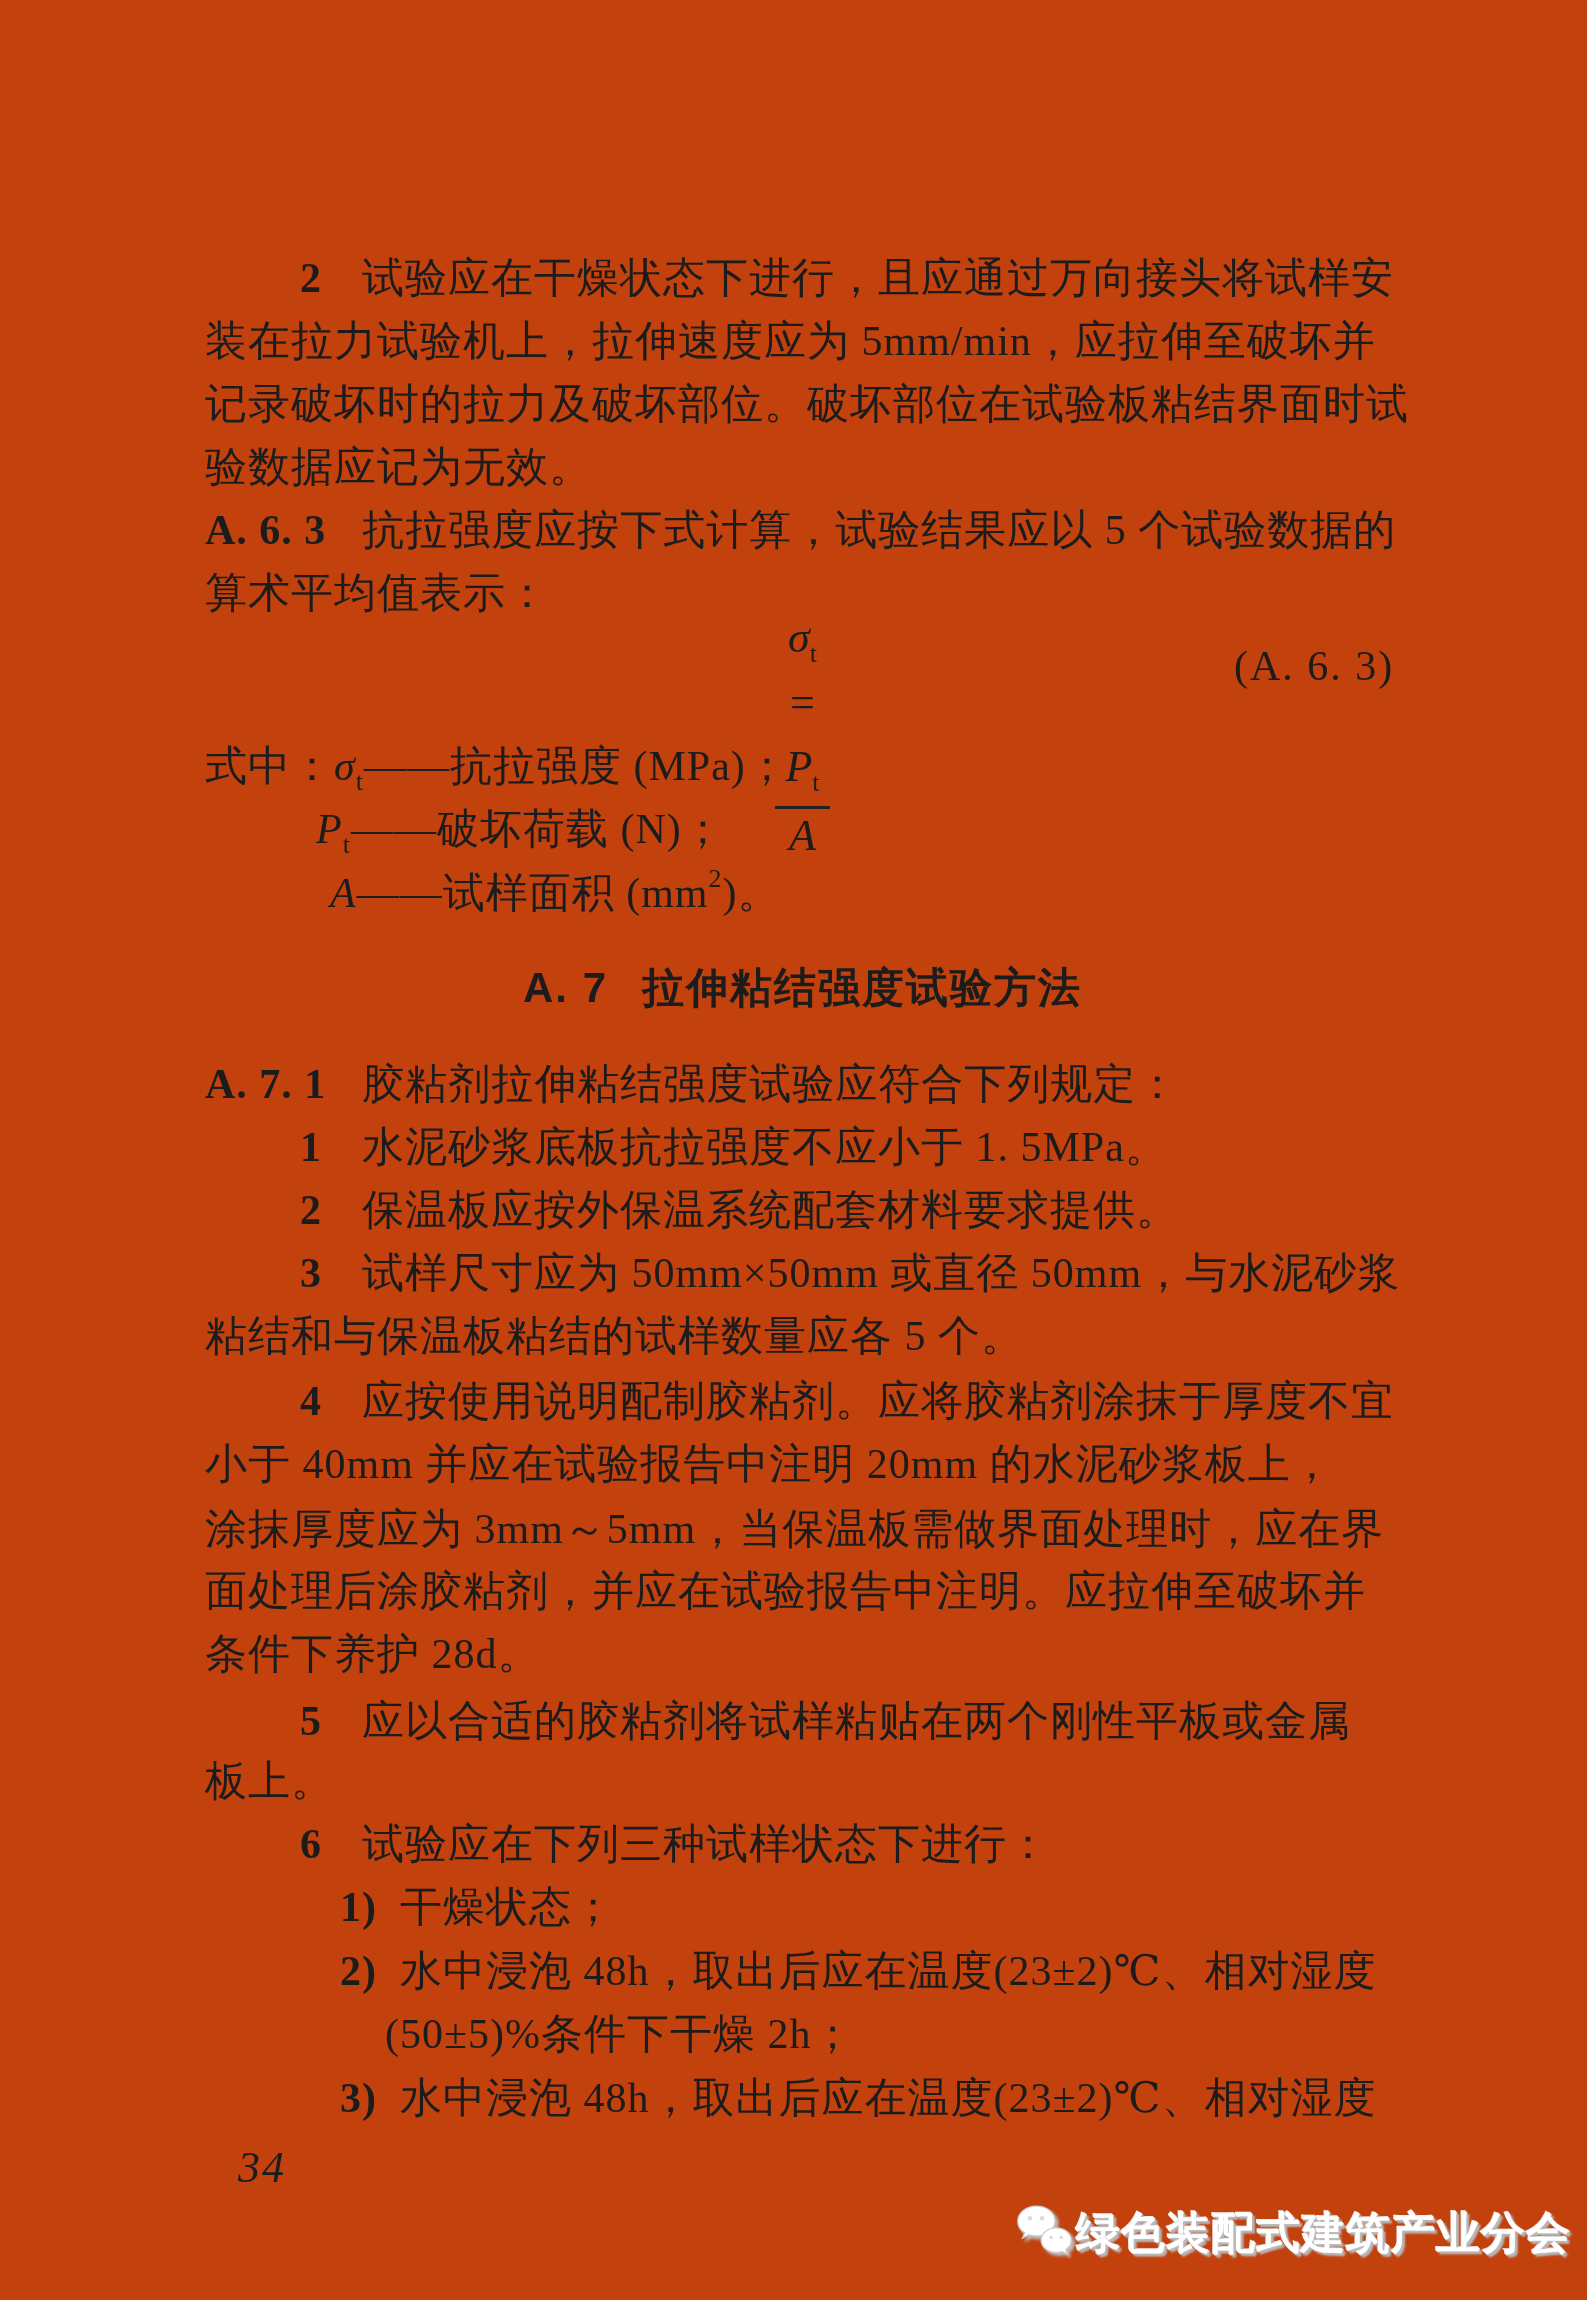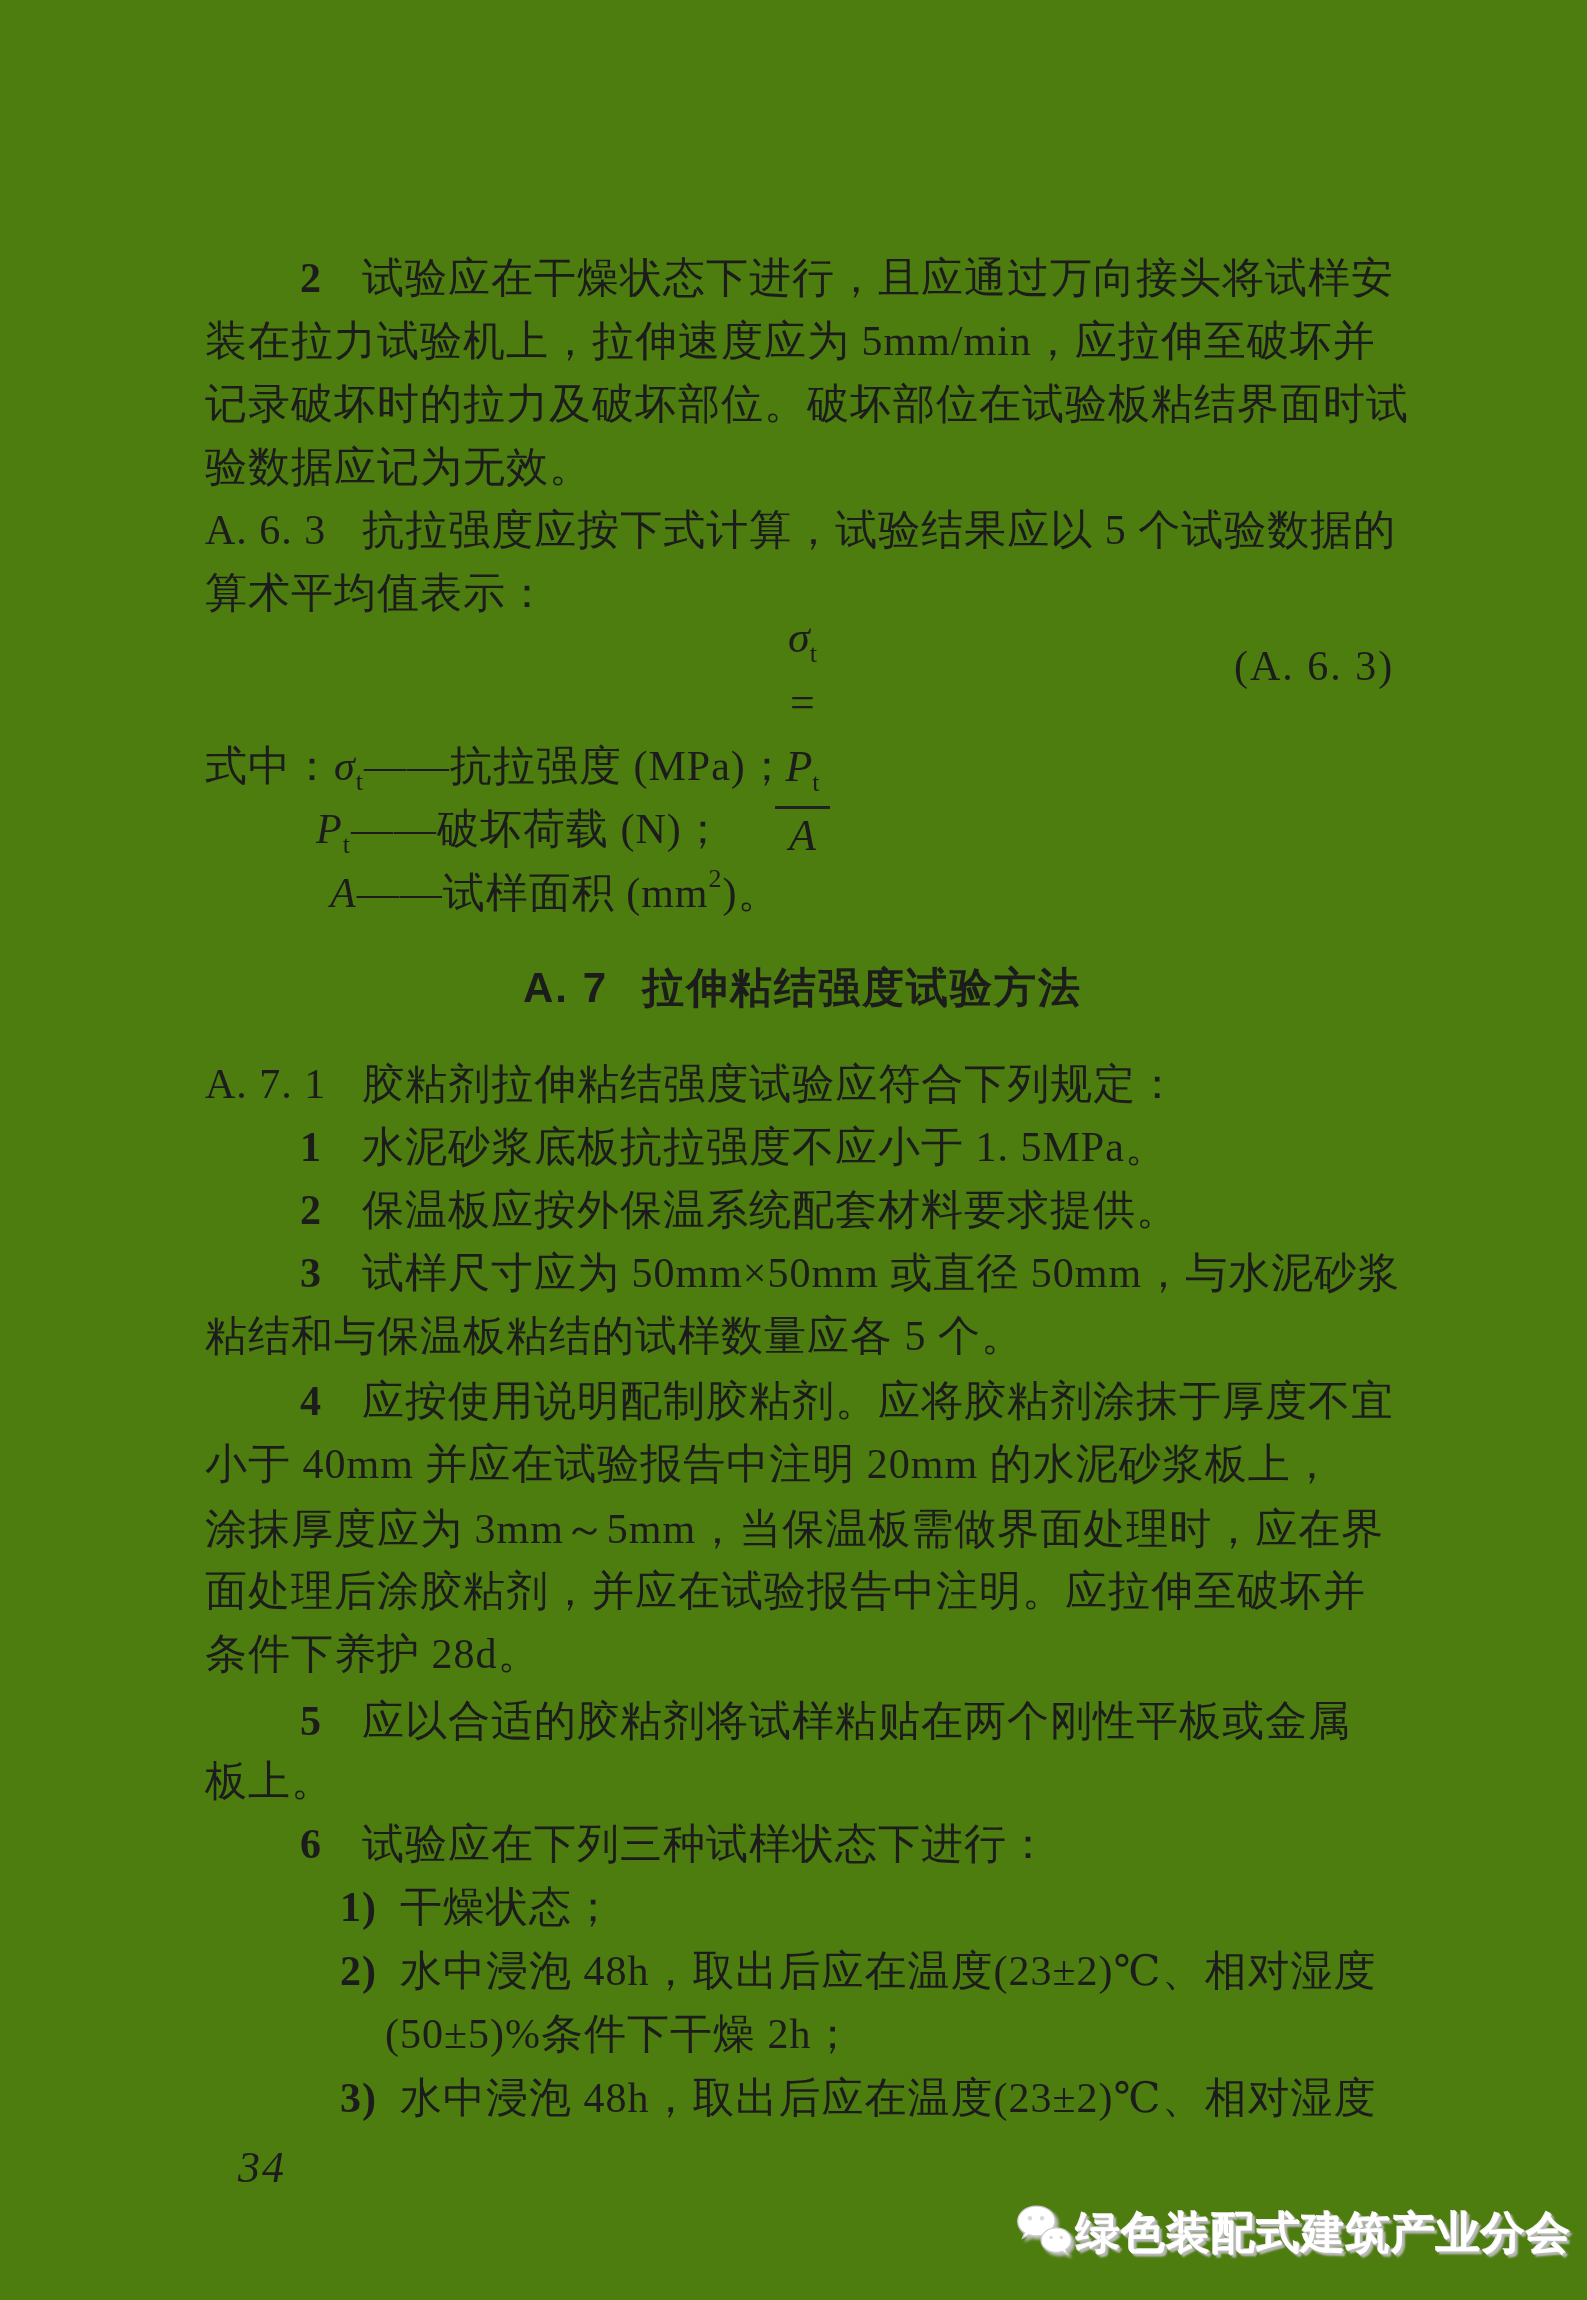--- a/index.html
+++ b/index.html
@@ -1,40 +1,40 @@
 <!DOCTYPE html>
 <html><head>
 <meta charset="utf-8">
 <style>
   html,body{margin:0;padding:0;background:#888;}
   .page{
     position:relative;
     width:1587px;height:2300px;
-    background:#4d7c0f;
+    background:#c2410c;
     overflow:hidden;
     font-family:"Liberation Serif","DejaVu Serif",serif;
     color:#1c1c1c;
   }
   .line{
     position:absolute;
     left:205px;
     width:1260px;
     height:63px;
     line-height:63px;
     font-size:42px;
     white-space:nowrap;
     letter-spacing:1px;
   }
   .line.item{left:300px;}
   .line.subitem{left:340px;}
   .line.subcont{left:385px;}
   .marker{font-weight:bold;display:inline-block;}
   .item .marker{width:62px;}
   .subitem .marker{width:60px;}
-  .a-marker{font-weight:normal;margin-right:36px;margin-top:8px;}
+  .a-marker{font-weight:bold;margin-right:36px;margin-top:8px;}
   sub{font-size:26px;vertical-align:-10px;line-height:0;}
   sup{font-size:26px;vertical-align:20px;line-height:0;}
   i{font-style:italic;}
   
   .formula-row{
     position:absolute;left:205px;top:612px;width:1195px;height:150px;
     text-align:center;font-size:44px;
   }
   .formula{
     display:inline-flex;align-items:center;gap:14px;height:150px;flex-direction:column;

